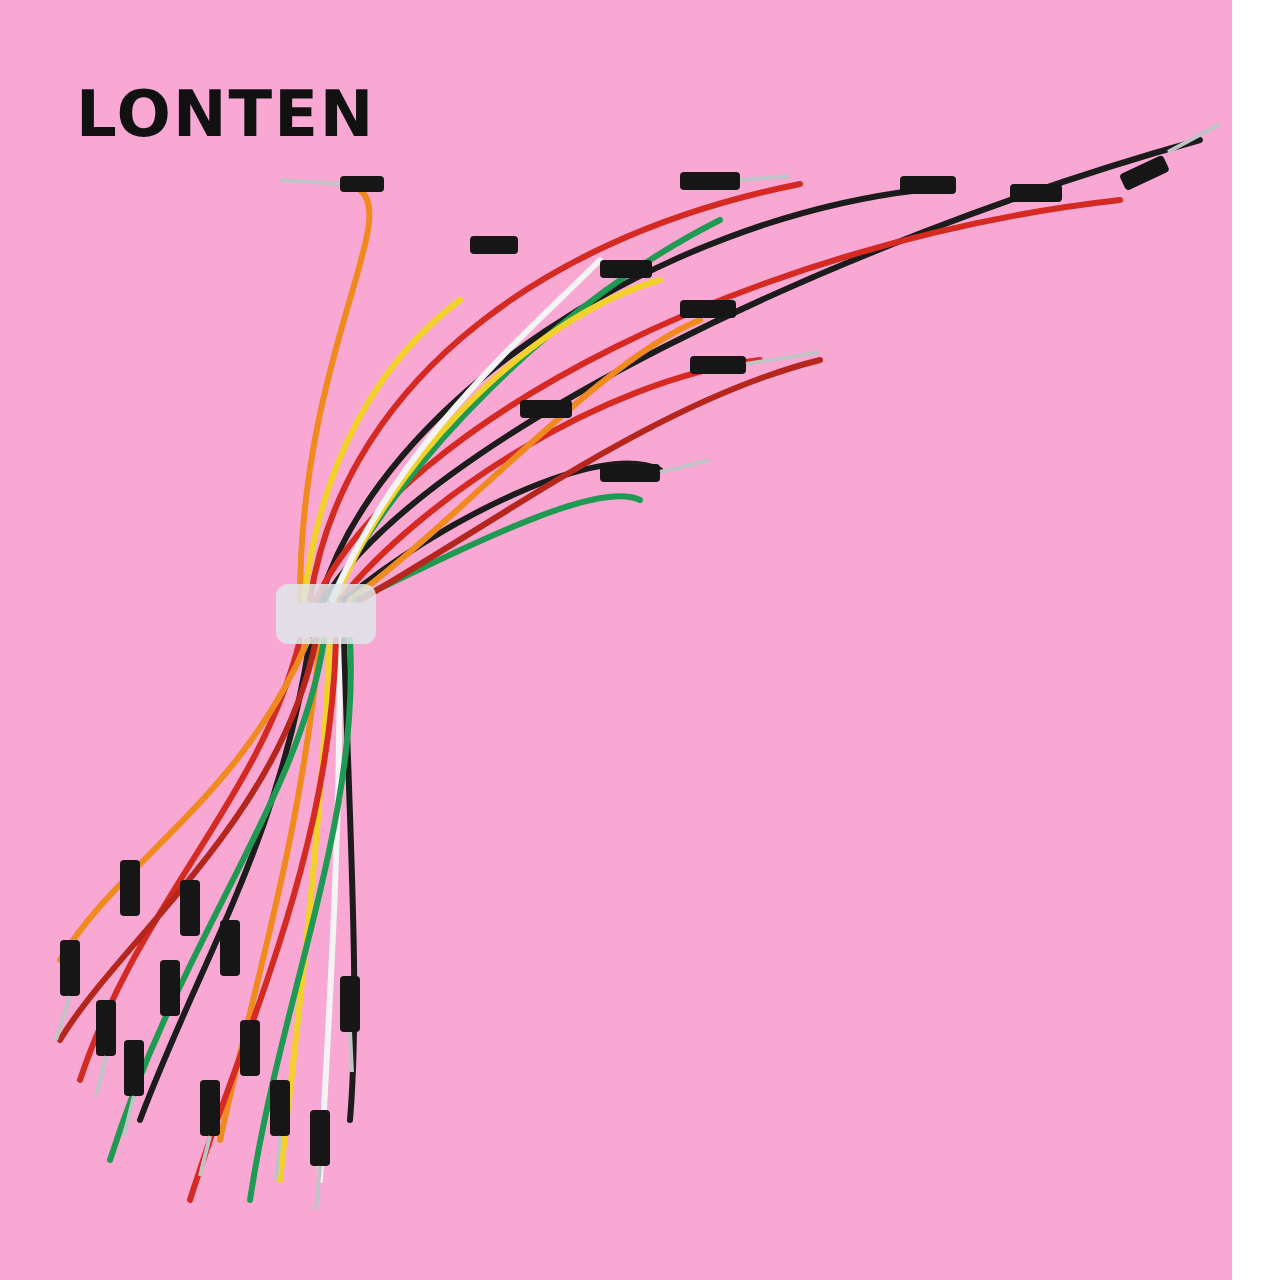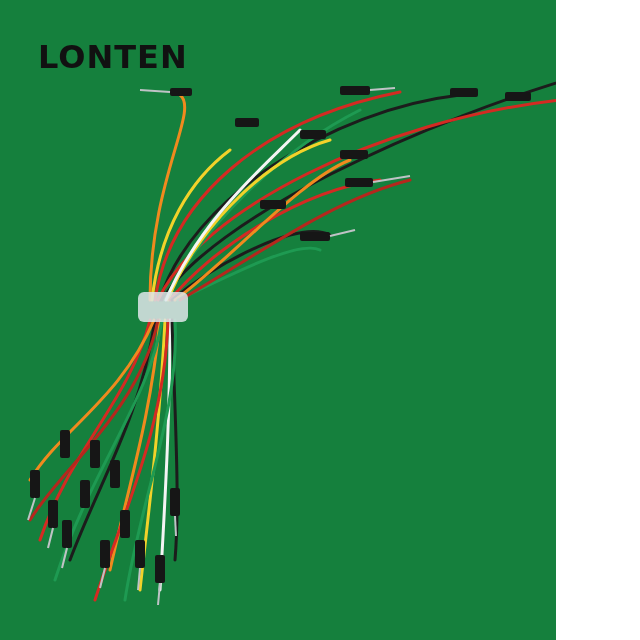--- a/index.html
+++ b/index.html
@@ -1,16 +1,16 @@
 <!DOCTYPE html>
 <html><head>
 <meta charset="utf-8">
 <style>
   html, body { margin:0; padding:0; background:#ffffff; }
-  .canvas { position:relative; width:556px; height:640px; overflow:hidden; background:#15803d; }
+  .canvas { position:relative; width:616px; height:640px; overflow:hidden; background:#f9a8d4; }
   .brand { position:absolute; left:38px; top:38px; font-family:"DejaVu Sans", sans-serif; font-weight:bold; font-size:32px; letter-spacing:1px; color:#111111; }
   svg.wires { position:absolute; left:0; top:0; }
 </style>
 </head>
 <body>
 
 <div class="canvas">
   <div class="brand">LONTEN</div>
 
   <svg class="wires" width="640" height="640" viewBox="0 0 640 640">

